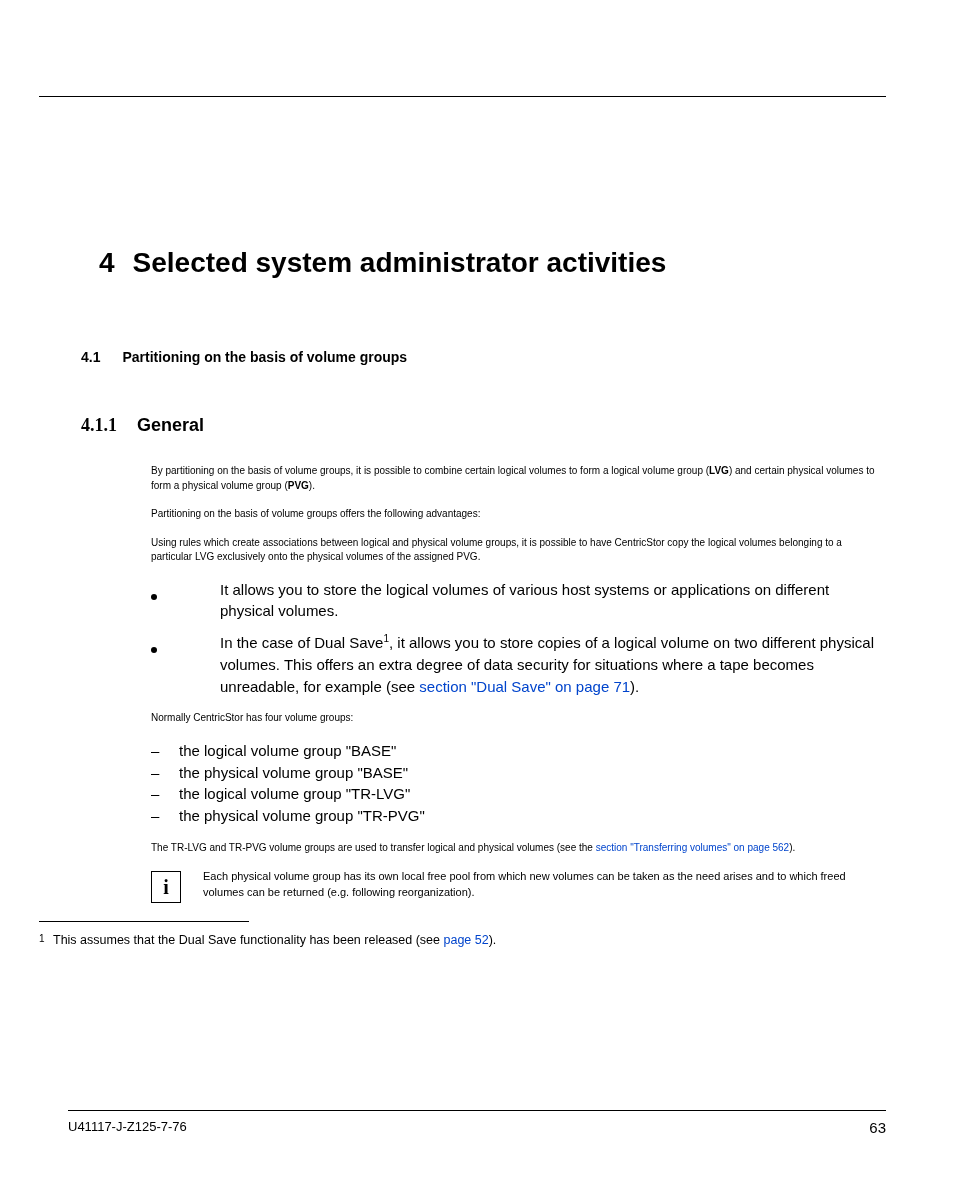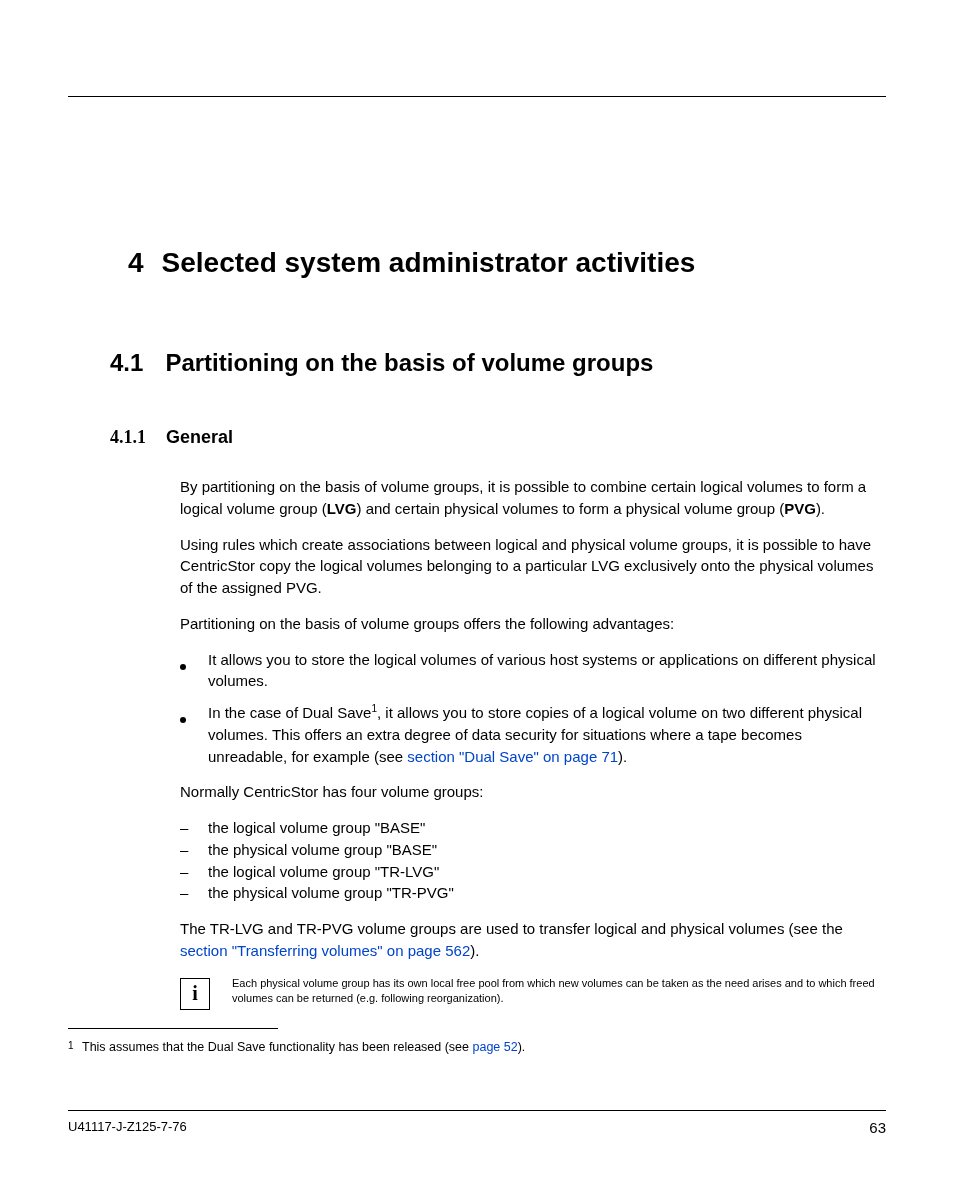--- a/index.html
+++ b/index.html
@@ -5,63 +5,64 @@
   * { margin: 0; padding: 0; box-sizing: border-box; }
   body {
     font-family: Arial, Helvetica, sans-serif;
     width: 954px;
     height: 1204px;
     background: #fff;
     position: relative;
     color: #000;
   }
   .page {
-    padding: 96px 68px 0 68px;
+    padding: 96px 68px 0 39px;
   }
   .top-rule {
     border-top: 1.5px solid #000;
     margin-bottom: 150px;
   }
   .chapter-title {
     font-size: 28px;
     font-weight: bold;
     margin-left: 60px;
     margin-bottom: 70px;
   }
   .chapter-num { display: inline-block; margin-right: 18px; }
   .section-title {
-    font-size: 24px;
+    font-size: 14px;
     font-weight: bold;
     margin-left: 42px;
     margin-bottom: 50px;
   }
   .section-num { display: inline-block; margin-right: 22px; }
   .subsection-title {
     font-size: 18px;
     font-weight: bold;
     margin-left: 42px;
     margin-bottom: 28px;
   }
   .subsection-num { display: inline-block; margin-right: 20px; font-family: Liberation Serif, serif; }
   .body-block {
     margin-left: 112px;
     margin-right: 4px;
   }
   .para {
-    font-size: 15px;
+    font-size: 10px;
     line-height: 1.45;
     margin-bottom: 14px;
   }
   .bold { font-weight: bold; }
   .bullet-list { margin-bottom: 14px; }
   .bullet-item {
     display: flex;
     font-size: 15px;
     line-height: 1.45;
     margin-bottom: 10px;
+    gap: 41px;
   }
   .bullet-mark {
     width: 28px;
     flex: 0 0 28px;
     padding-top: 5px;
   }
   .bullet-dot {
     display: inline-block;
     width: 6px;
     height: 6px;
@@ -149,23 +150,23 @@
   <h3 class="subsection-title">
     <span class="subsection-num">4.1.1</span><span>General</span>
   </h3>
 
   <div class="body-block">
 
     <p class="para">
       <span>By partitioning on the basis of volume groups, it is possible to combine certain logical volumes to form a logical volume group (</span><span class="bold">LVG</span><span>) and certain physical volumes to form a physical volume group (</span><span class="bold">PVG</span><span>).</span>
     </p>
 
+    <p class="para">Partitioning on the basis of volume groups offers the following advantages:</p>
+
     <p class="para">Using rules which create associations between logical and physical volume groups, it is possible to have CentricStor copy the logical volumes belonging to a particular LVG exclusively onto the physical volumes of the assigned PVG.</p>
-
-    <p class="para">Partitioning on the basis of volume groups offers the following advantages:</p>
 
     <div class="bullet-list">
       <div class="bullet-item">
         <div class="bullet-mark"><span class="bullet-dot"></span></div>
         <div class="bullet-text">It allows you to store the logical volumes of various host systems or applications on different physical volumes.</div>
       </div>
       <div class="bullet-item">
         <div class="bullet-mark"><span class="bullet-dot"></span></div>
         <div class="bullet-text">
           <span>In the case of Dual Save</span><span class="sup">1</span><span>, it allows you to store copies of a logical volume on two different physical volumes. This offers an extra degree of data security for situations where a tape becomes unreadable, for example (see </span><span class="link">section "Dual Save" on page 71</span><span>).</span>

